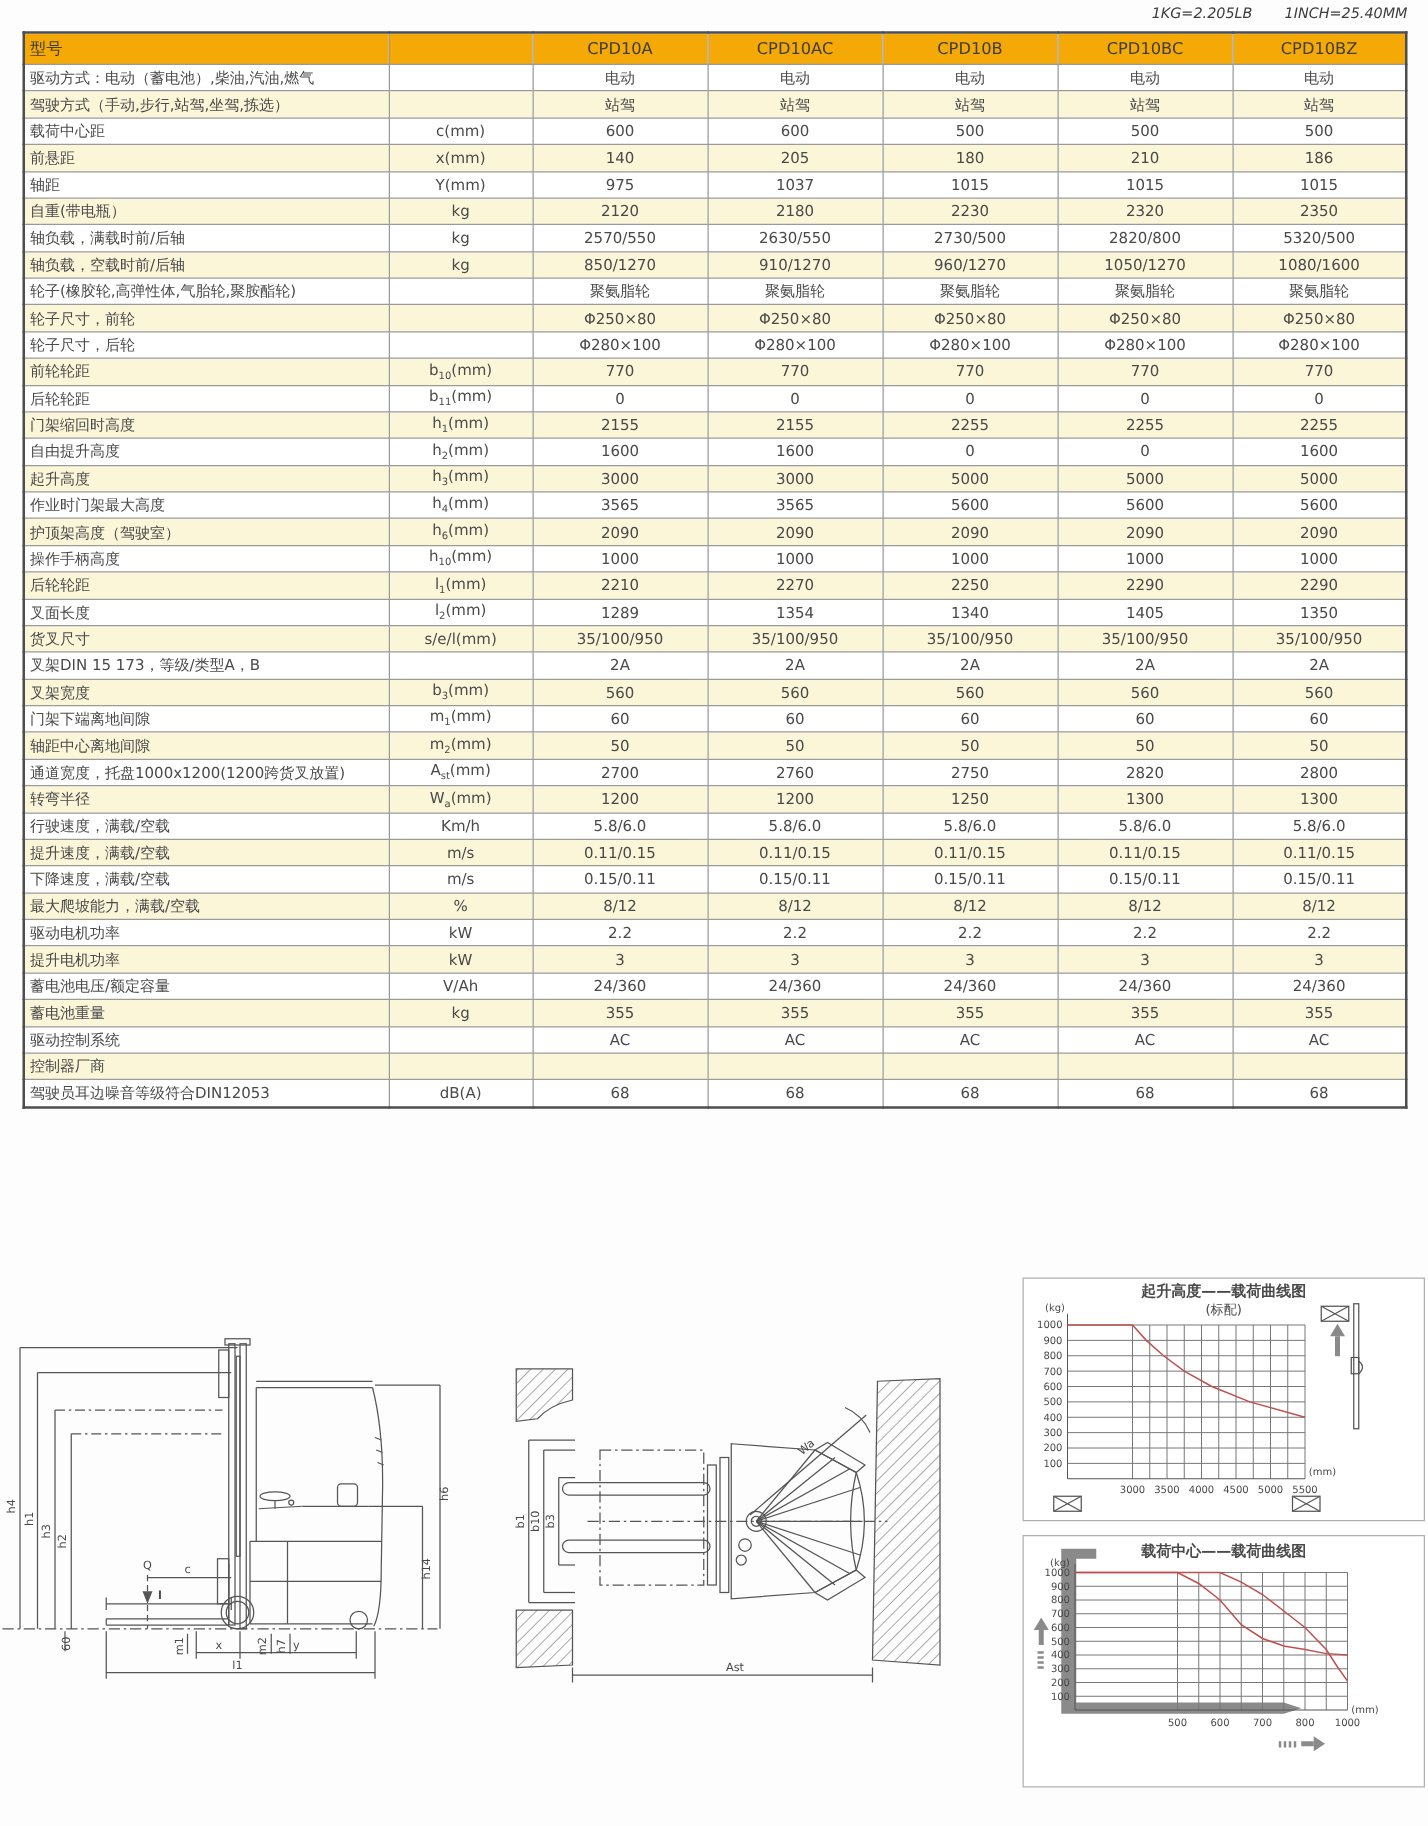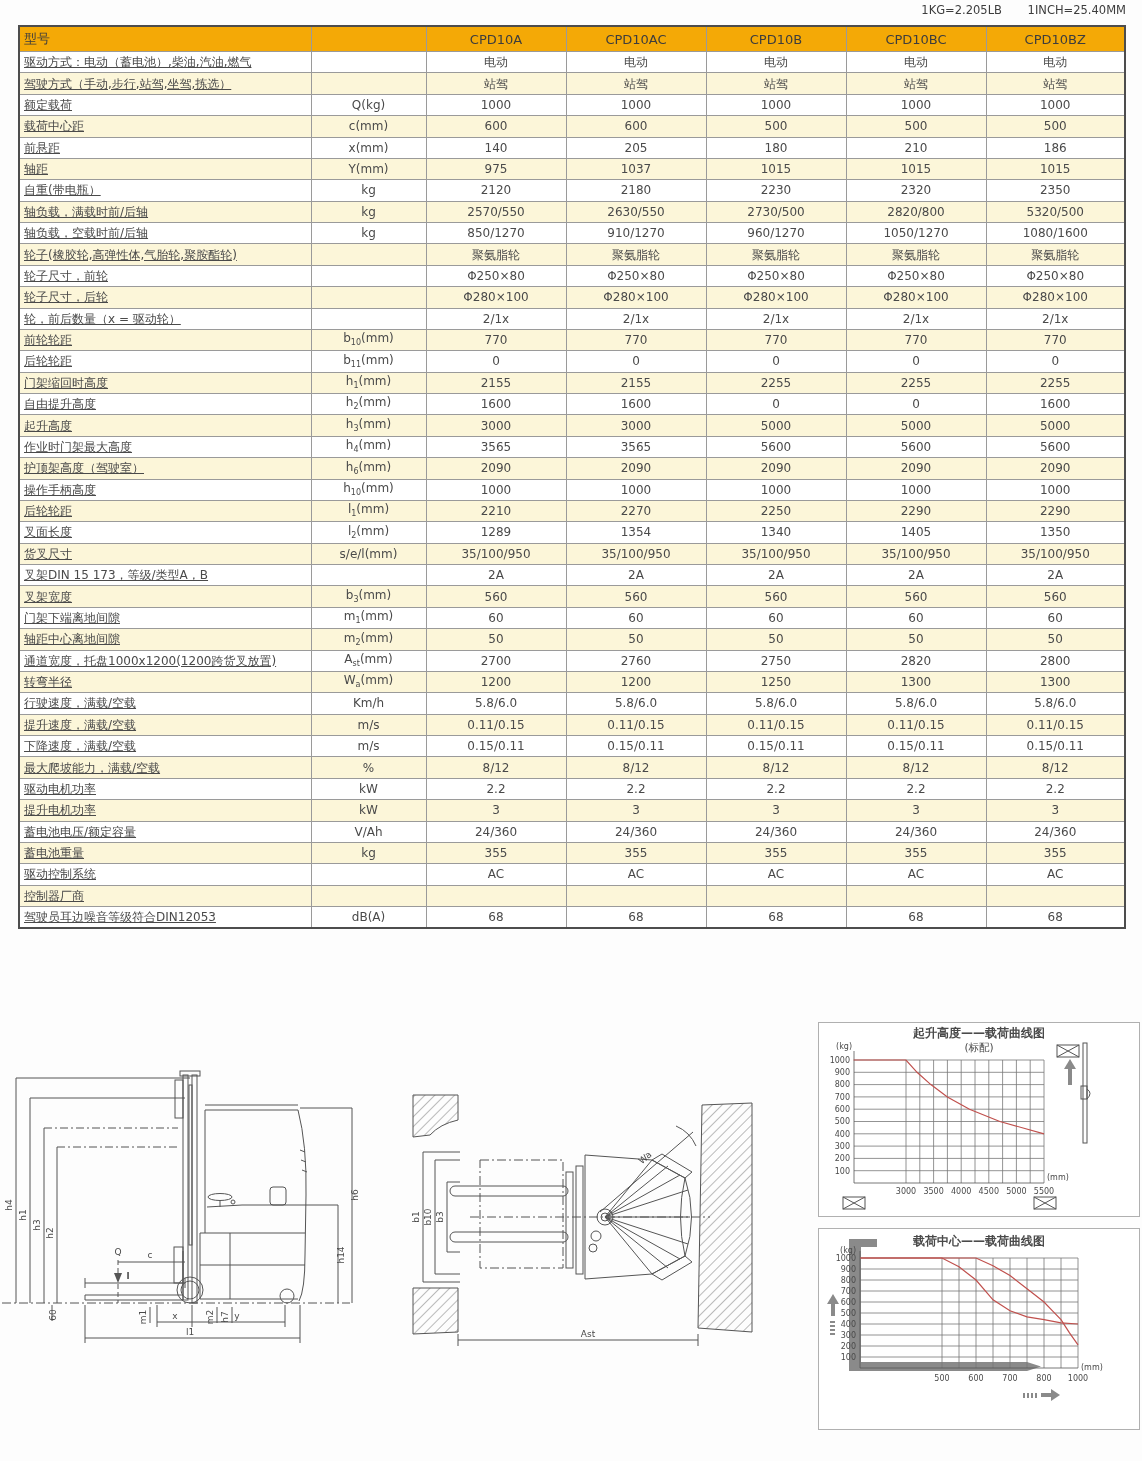--- a/index.html
+++ b/index.html
@@ -1,34 +1,34 @@
 <!DOCTYPE html>
 <html><head>
 <meta charset="utf-8">
 <style>
   html,body{margin:0;padding:0;}
   body{
     width:1142px;height:1461px;position:relative;background:#fdfdfd;
     font-family:"DejaVu Sans", sans-serif;color:#4a4a4a;
   }
   
-  .conv-note{position:absolute;top:3px;right:16px;font-size:11.5px;color:#3d3d3d;}
+  .conv-note{position:absolute;top:3px;right:16px;font-size:11.5px;color:#3d3d3d;font-style:italic;}
   .conv-note span{margin-left:22px;}
   
   .table-wrap{position:absolute;left:18px;top:25px;width:1084px;}
   table.spec{border-collapse:collapse;table-layout:fixed;width:1106px;border:2px solid #4d4d4d;}
   table.spec th,table.spec td{
     border:1px solid #9a9a9a;font-weight:400;
     font-size:12px;padding:0 4px;overflow:hidden;white-space:nowrap;
   }
   table.spec thead th{background:#F4A906;height:24px;font-size:13px;color:#3d3d3d;}
   th.model-head{text-align:left;padding-left:6px;font-weight:700;}
   th.model-col{text-align:center;font-weight:500;}
   table.spec tbody td{height:20.38px;line-height:1;}
-  td.lab{text-align:left;padding-left:6px;font-size:12px;text-decoration:underline;}
+  td.lab{text-align:left;padding-left:6px;font-size:12px;}
   td.unit,td.val{text-align:center;}
   table.spec tbody tr:nth-child(even) td{background:#FCF6D9;}
   table.spec tbody tr:nth-child(odd) td{background:#ffffff;}
   sub{font-size:8px;}
   
   .drawing{position:absolute;}
   .chart-box{position:absolute;background:#fff;border:1px solid #b0b0b0;}
   .chart-box svg{display:block;}
   svg text{font-family:"DejaVu Sans", sans-serif;}
 </style>
@@ -75,29 +75,20 @@
         <tr>
           <td class="lab">驾驶方式（手动,步行,站驾,坐驾,拣选）</td>
           <td class="unit"></td>
           <td class="val">站驾</td>
           <td class="val">站驾</td>
           <td class="val">站驾</td>
           <td class="val">站驾</td>
           <td class="val">站驾</td>
         </tr>
         <tr>
-          <td class="lab">额定载荷</td>
-          <td class="unit">Q(kg)</td>
-          <td class="val">1000</td>
-          <td class="val">1000</td>
-          <td class="val">1000</td>
-          <td class="val">1000</td>
-          <td class="val">1000</td>
-        </tr>
-        <tr>
           <td class="lab">载荷中心距</td>
           <td class="unit">c(mm)</td>
           <td class="val">600</td>
           <td class="val">600</td>
           <td class="val">500</td>
           <td class="val">500</td>
           <td class="val">500</td>
         </tr>
         <tr>
           <td class="lab">前悬距</td>
@@ -163,29 +154,20 @@
           <td class="val">Φ250×80</td>
         </tr>
         <tr>
           <td class="lab">轮子尺寸，后轮</td>
           <td class="unit"></td>
           <td class="val">Φ280×100</td>
           <td class="val">Φ280×100</td>
           <td class="val">Φ280×100</td>
           <td class="val">Φ280×100</td>
           <td class="val">Φ280×100</td>
-        </tr>
-        <tr>
-          <td class="lab">轮，前后数量（x = 驱动轮）</td>
-          <td class="unit"></td>
-          <td class="val">2/1x</td>
-          <td class="val">2/1x</td>
-          <td class="val">2/1x</td>
-          <td class="val">2/1x</td>
-          <td class="val">2/1x</td>
         </tr>
         <tr>
           <td class="lab">前轮轮距</td>
           <td class="unit">b<sub>10</sub>(mm)</td>
           <td class="val">770</td>
           <td class="val">770</td>
           <td class="val">770</td>
           <td class="val">770</td>
           <td class="val">770</td>
         </tr>

